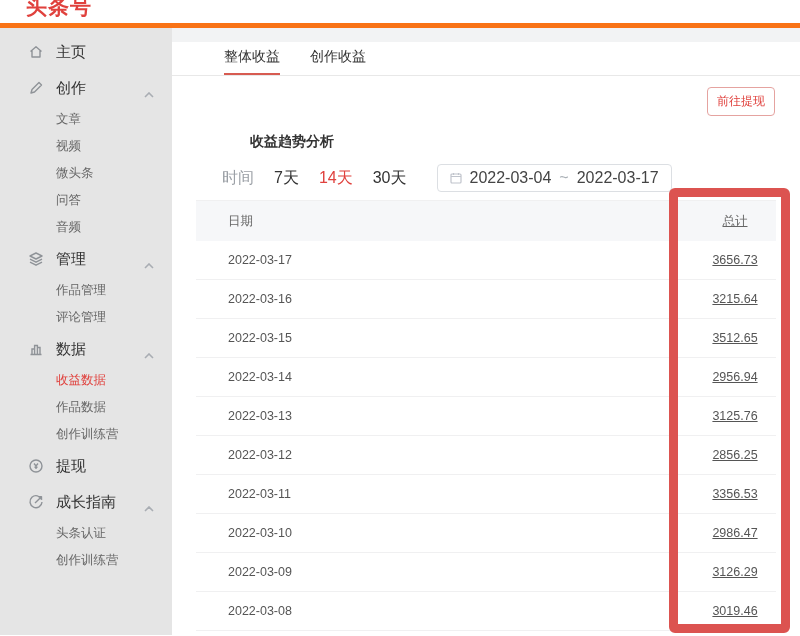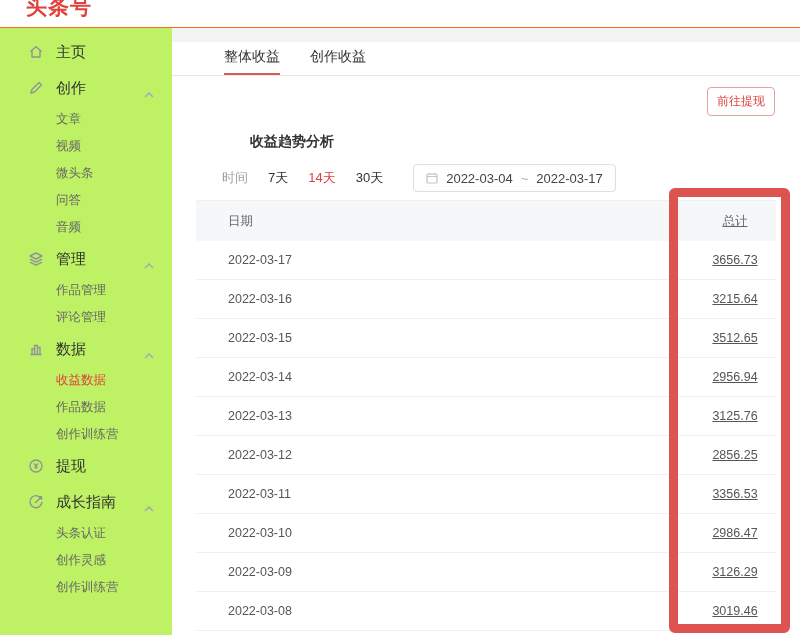--- a/index.html
+++ b/index.html
@@ -1,46 +1,46 @@
 <!DOCTYPE html>
 <html><head>
 <meta charset="utf-8">
 <style>
   * { margin:0; padding:0; box-sizing:border-box; }
   html,body { width:800px; height:636px; overflow:hidden; }
   body { position:relative; font-family:"Liberation Sans","DejaVu Sans",sans-serif; background:#fff; color:#333; }
 
   
-  .topbar { height:28px; background:#fff; border-bottom:1px solid #f97316; overflow:hidden; }
+  .topbar { height:28px; background:#fff; border-bottom:5px solid #f97316; overflow:hidden; }
   .logo { display:inline-block; margin:-9px 0 0 26px; font-size:21px; font-weight:bold; color:#e0413d; letter-spacing:1px; cursor:pointer; }
 
   
   .layout { display:flex; height:607px; }
-  .sidebar { width:172px; background:#bef264; padding-top:6px; flex-shrink:0; }
+  .sidebar { width:172px; background:#e5e5e5; padding-top:6px; flex-shrink:0; }
   .nav-item { position:relative; height:36px; display:flex; align-items:center; padding-left:28px; font-size:15px; color:#333; cursor:pointer; }
   .nav-item .nicon { width:16px; height:16px; margin-right:12px; display:inline-flex; align-items:center; justify-content:center; }
   .nav-item .chev { position:absolute; right:18px; top:14px; }
   .nav-sub { height:27px; line-height:27px; padding-left:56px; font-size:12.5px; color:#666; cursor:pointer; }
   .nav-sub.active { color:#e0413d; }
   svg.ico { stroke:#8f9398; fill:none; stroke-width:1.4; }
   svg.chevron { stroke:#a9adb3; fill:none; stroke-width:1.6; }
 
   
   .main { flex:1; background:#f2f3f4; display:flex; flex-direction:column; }
   .card { background:#fff; margin-top:14px; flex:1; position:relative; }
   .tabbar { height:34px; border-bottom:1px solid #e8e8e8; display:flex; align-items:flex-end; padding-left:52px; }
   .tab { height:34px; line-height:30px; font-size:14px; color:#333; margin-right:30px; cursor:pointer; border-bottom:2px solid transparent; }
   .tab.active { color:#333; border-bottom:2px solid #d75b51; font-weight:normal; }
 
   .btn-row { text-align:right; padding:11px 25px 0 0; height:37px; }
   .withdraw { background:#fff; border:1px solid #e5a3a0; color:#e0413d; font-size:12px; padding:5px 9px; border-radius:4px; cursor:pointer; font-family:inherit; }
 
   .section-title { margin:20px 0 0 50px; font-size:14px; font-weight:600; color:#333;padding-left:28px; }
 
-  .filter-row { margin:13px 0 0 50px; display:flex; align-items:center; font-size:13px; }
+  .filter-row { margin:13px 0 0 50px; display:flex; align-items:center; font-size:16px; }
   .flabel { color:#9a9fa5; margin-right:20px; }
   .fopt { color:#333; margin-right:20px; cursor:pointer; }
   .fopt.selected { color:#e0413d; }
   .daterange { margin-left:10px; height:28px; border:1px solid #dcdfe3; border-radius:4px; background:#fff; display:flex; align-items:center; padding:0 12px; gap:8px; color:#444; cursor:pointer; }
   .daterange .sep { color:#aab0b6; }
 
   
   .table { margin:8px 24px 0 24px; border-top:1px solid #f0f0f1; }
   .thead { display:flex; align-items:center; height:40px; background:#f6f7f9; font-size:12.5px; color:#666; }
   .tr { display:flex; align-items:center; height:39px; border-bottom:1px solid #f0f0f1; font-size:12.5px; color:#555; background:#fff; }
@@ -141,21 +141,20 @@
           </svg>
       </span>
       <span>成长指南</span>
       <span class="chev">
         <svg class="chevron" width="10" height="6" viewBox="0 0 10 6">
             <polyline points="1,5 5,1 9,5"></polyline>
           </svg>
       </span>
     </div>
     <div class="nav-sub">头条认证</div>
-    <div class="nav-sub">创作灵感</div>
     <div class="nav-sub">创作训练营</div>
 
   </aside>
 
   <main class="main">
     <div class="card">
 
       <div class="tabbar">
         <div class="tab active">整体收益</div>
         <div class="tab">创作收益</div>

